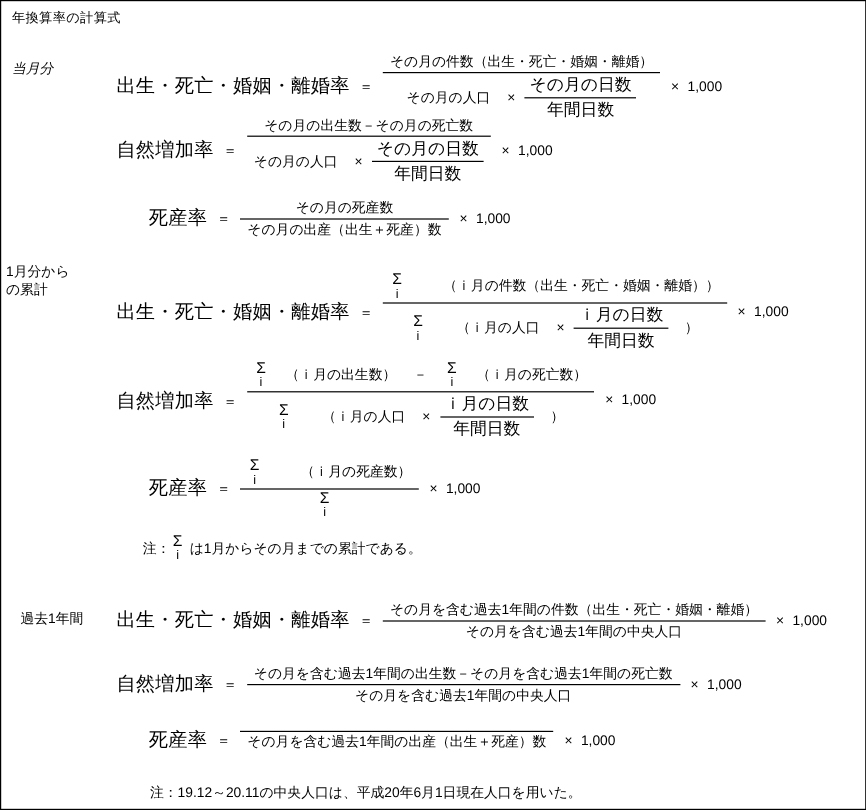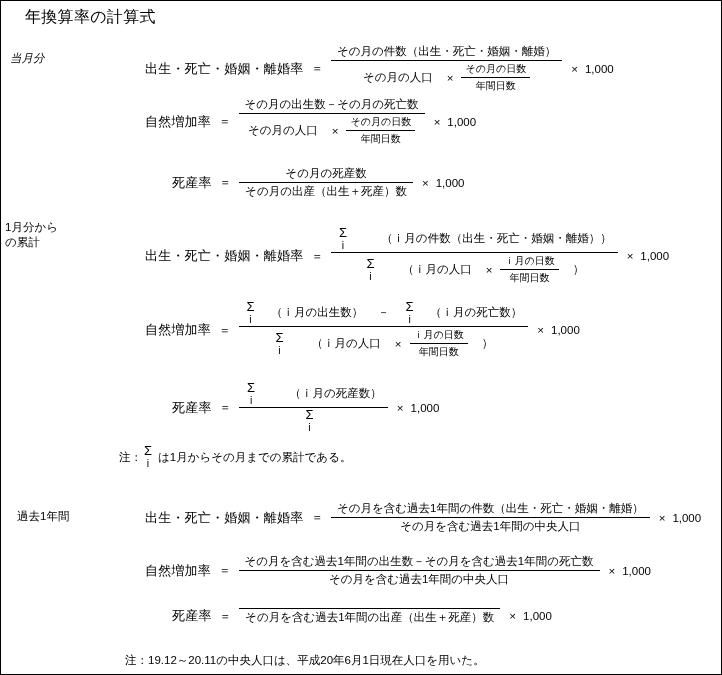--- a/index.html
+++ b/index.html
@@ -15,42 +15,41 @@
     position: relative;
     width: 722px;
     height: 675px;
     box-sizing: border-box;
     border: 1px solid #000000;
     background: #ffffff;
     overflow: hidden;
   }
   .title {
     position: absolute;
-    left: 24px;
+    left: 9px;
     top: 6px;
-    font-size: 16px;
+    font-size: 11px;
     letter-spacing: 0.3px;
   }
   .rowlabel {
     position: absolute;
     font-size: 11.5px;
     line-height: 15px;
     white-space: pre-line;
   }
   .formula {
     position: absolute;
     display: flex;
     align-items: center;
     font-size: 11.5px;
     white-space: nowrap;
   }
   .lhs {
-    font-size: 13px;
+    font-size: 16px;
     letter-spacing: 0.2px;
-    margin-left: 48px;
   }
   .eq {
     margin: 0 8px;
     font-size: 11.5px;
   }
   .times {
     margin-left: 9px;
     font-size: 11.5px;
   }
   .num1000 {
@@ -77,21 +76,21 @@
   }
   .frac > .bot {
     padding: 1px 6px 0 6px;
     font-size: 11.5px;
     white-space: nowrap;
     display: flex;
     align-items: center;
     justify-content: center;
   }
   .frac.small > .top, .frac.small > .bot {
-    font-size: 10px;
+    font-size: 14px;
     padding-left: 4px;
     padding-right: 4px;
   }
   .inlinegap { display: inline-block; width: 14px; }
   .inlinegap.sm { width: 8px; }
   .inlinegap.lg { width: 26px; }
   
   .sigma {
     display: inline-flex;
     flex-direction: column;

